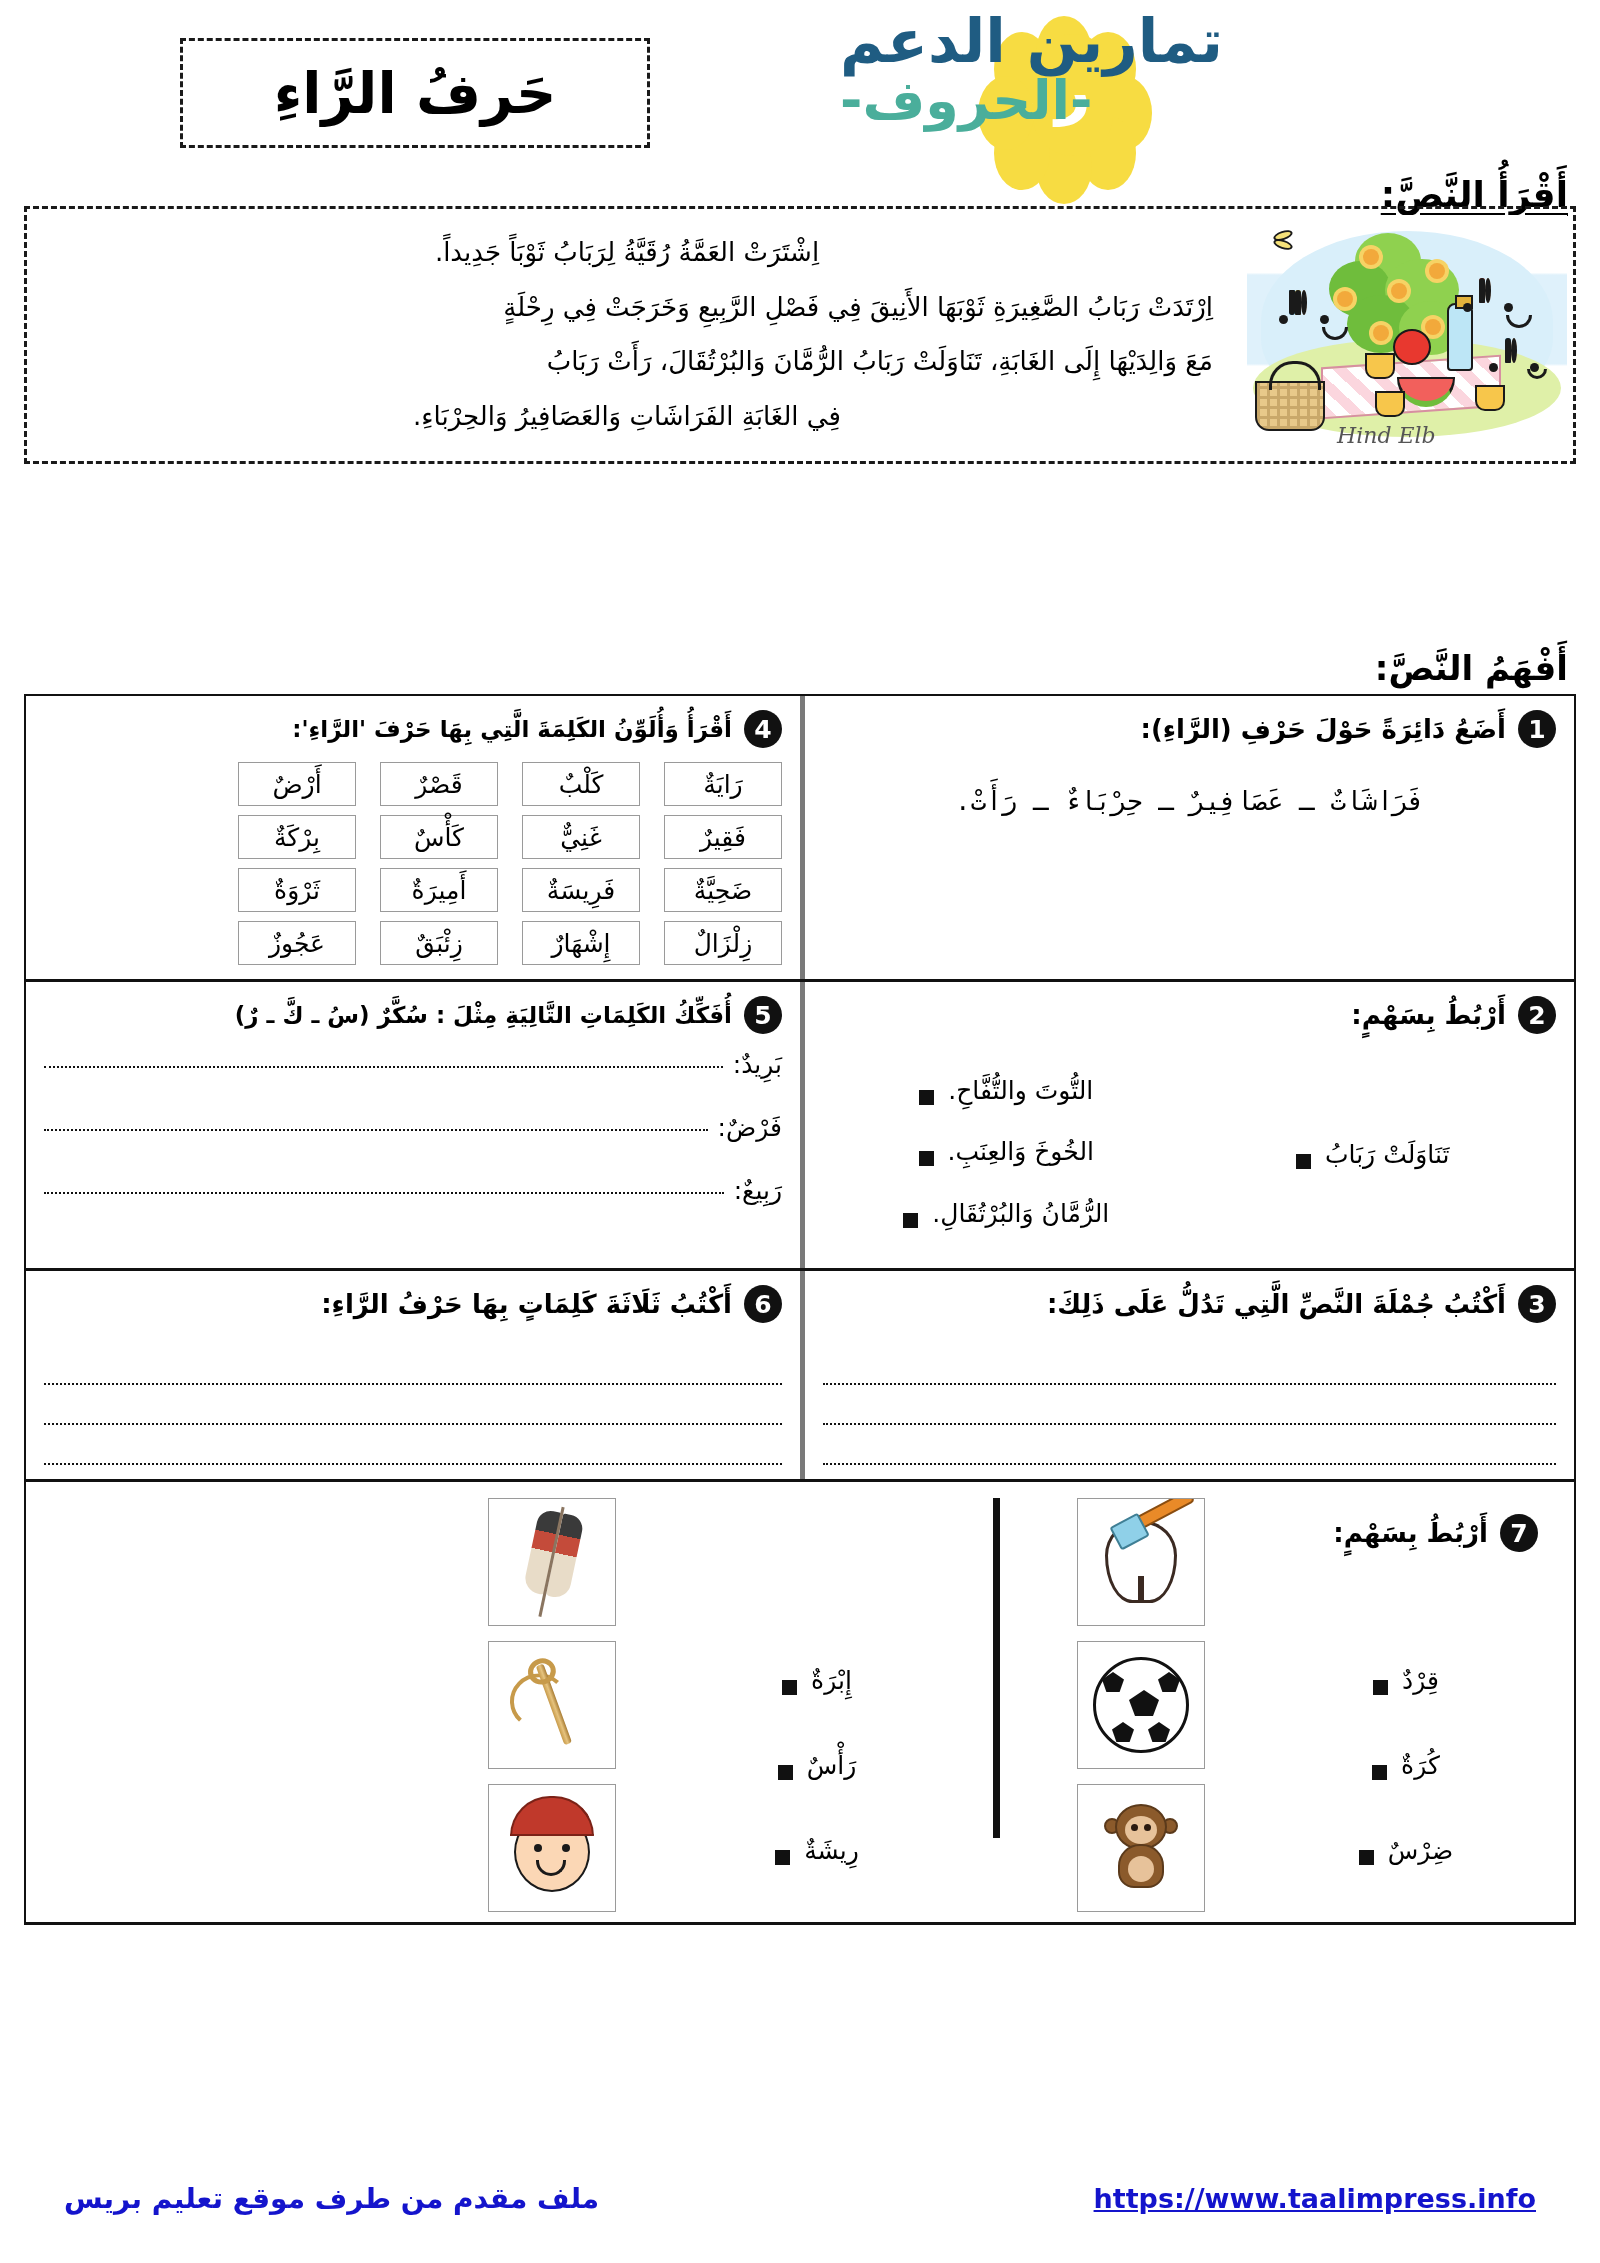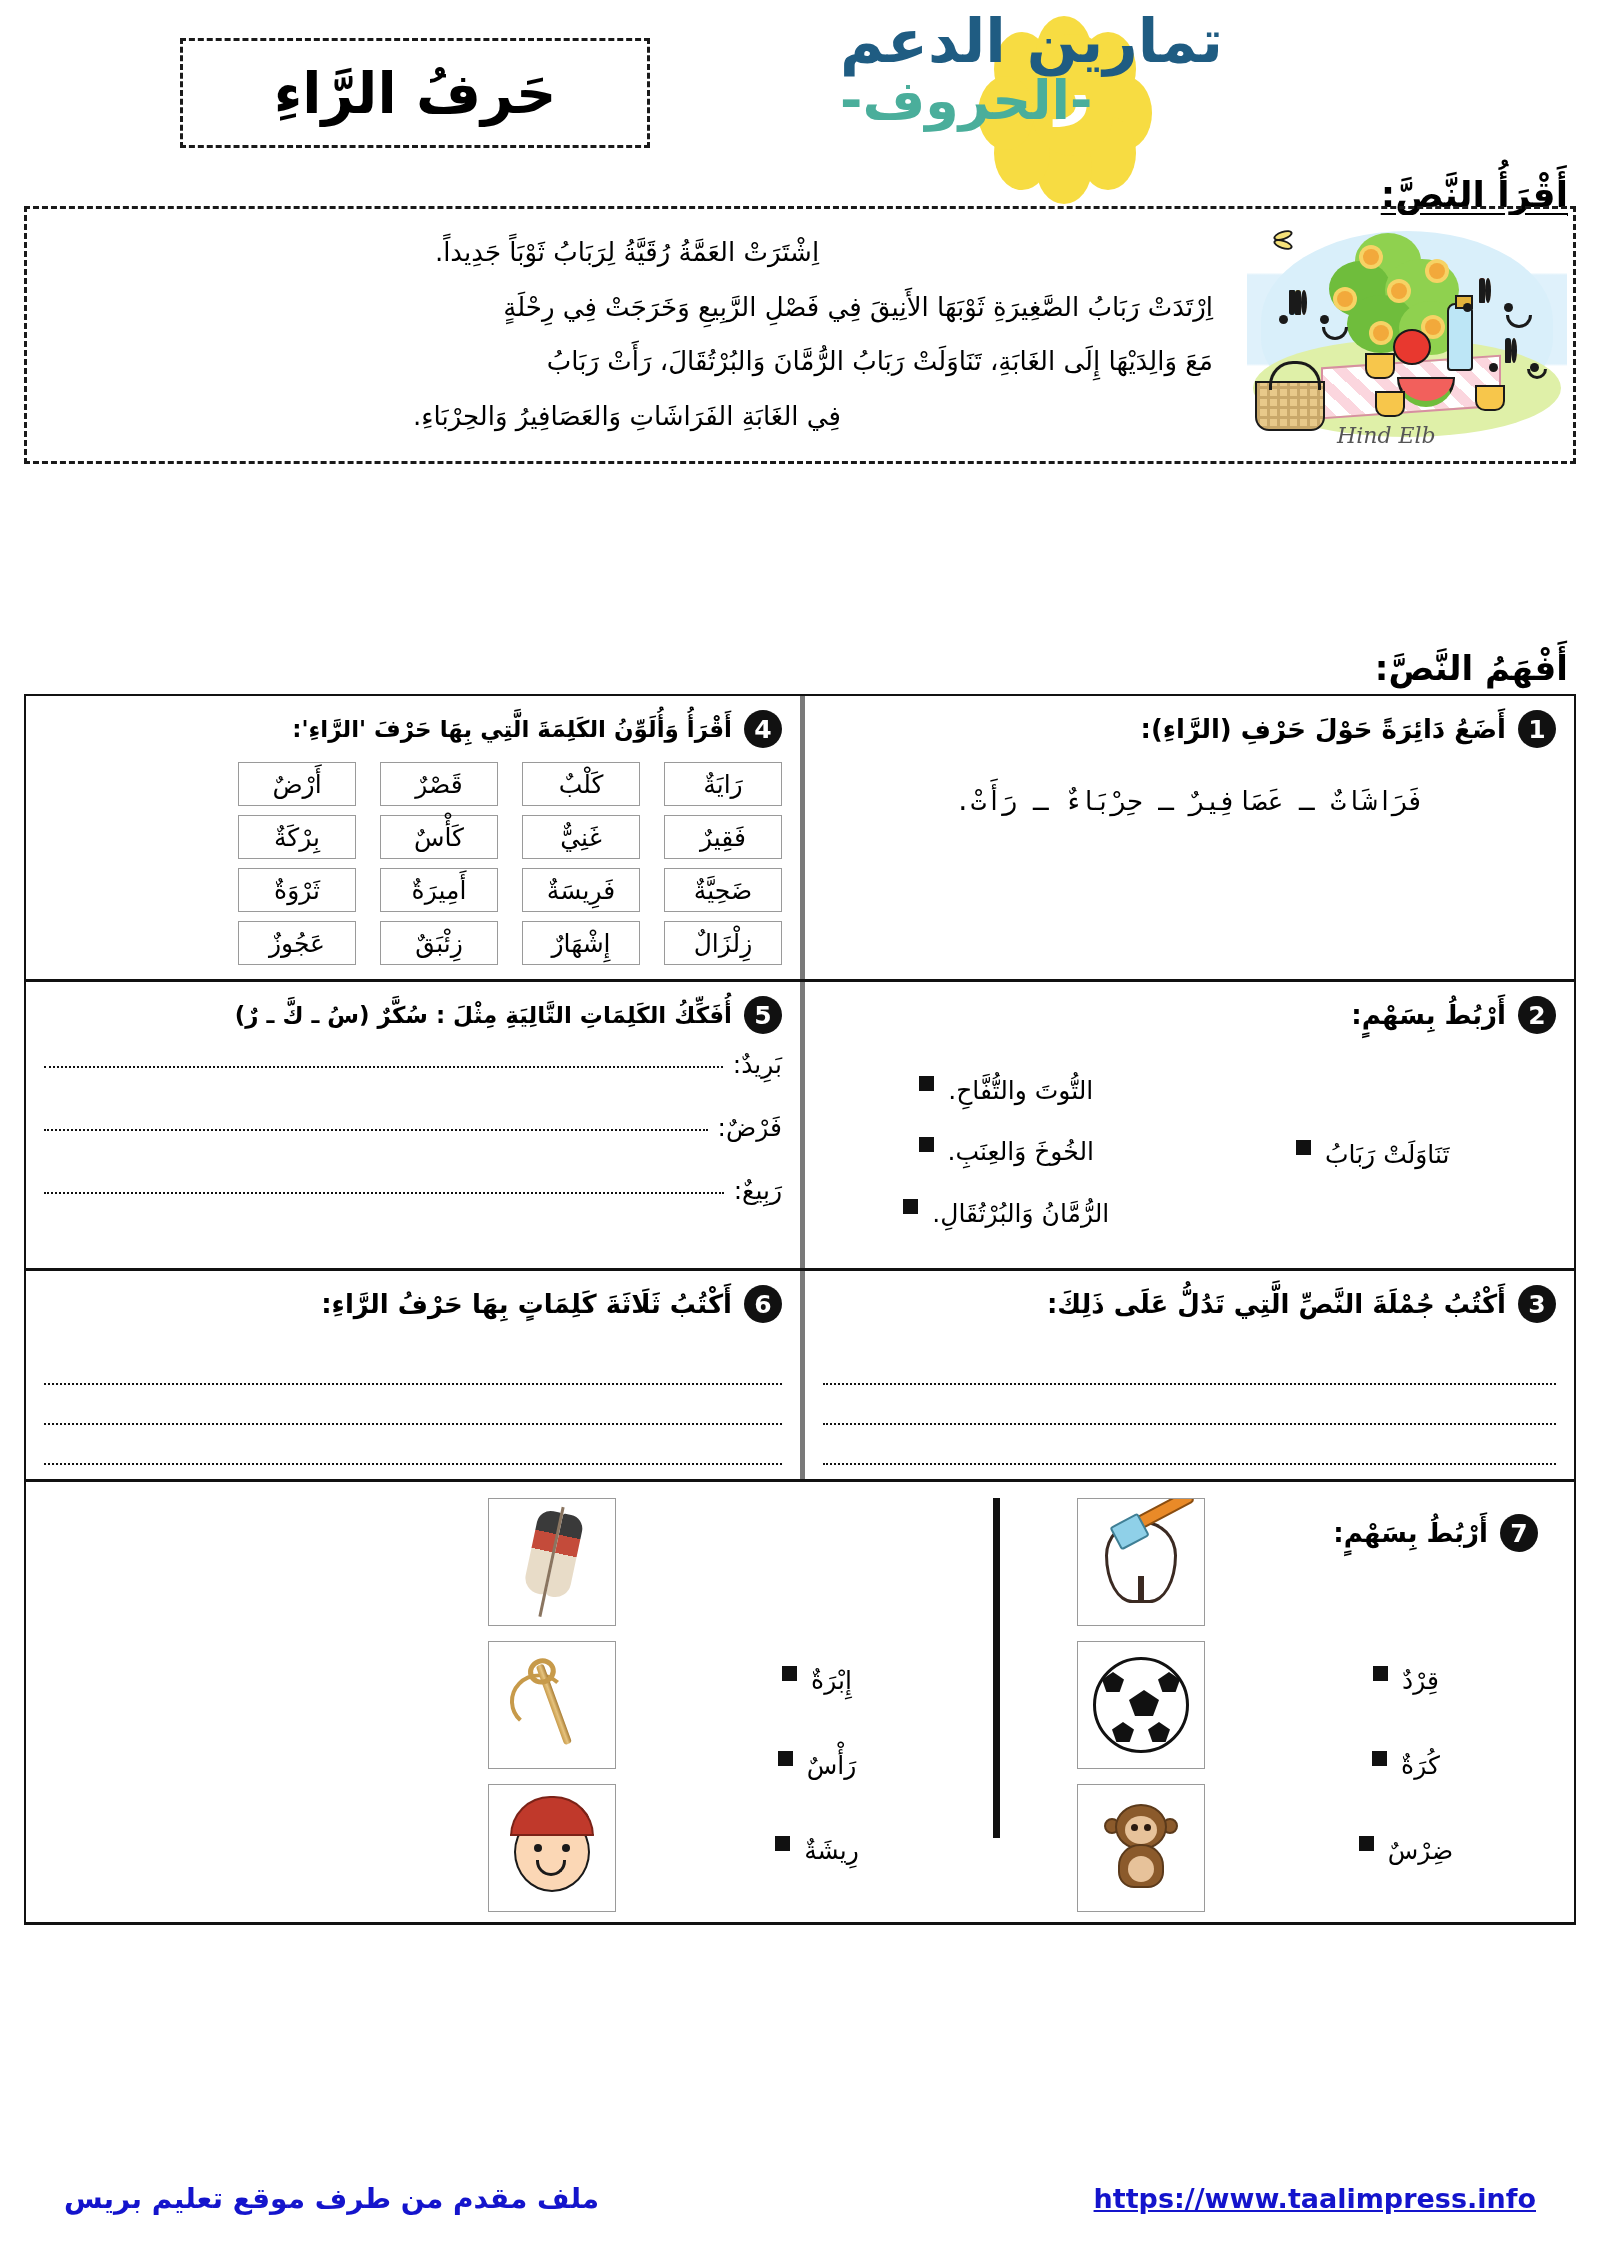--- a/index.html
+++ b/index.html
@@ -158,21 +158,21 @@
     width:118px; height:44px; border:1.5px solid #9a9a9a;
     display:flex; align-items:center; justify-content:center;
     font-size:25px; background:#fff;
   }
 
   
   .link-area { display:flex; flex-direction:row; margin-top:20px; min-height:200px; }
   .link-col { width:50%; display:flex; flex-direction:column; }
   .link-col.rightc { justify-content:center; align-items:center; }
   .link-col.leftc { justify-content:space-around; align-items:center; padding:6px 0 10px; }
-  .link-item { display:flex; flex-direction:row; align-items:flex-start; gap:14px; font-size:25px; }
+  .link-item { display:flex; flex-direction:row; align-items:flex-end; gap:14px; font-size:25px; }
   .sq { width:15px; height:15px; background:#111; display:inline-block; }
 
   
   .blank-list { margin-top:16px; }
   .blank-row { display:flex; flex-direction:row; gap:10px; margin-bottom:34px; }
   .blank-lbl { font-size:25px; white-space:nowrap; }
   .dots { flex:1; border-bottom:2.5px dotted #111; height:18px; }
 
   
   .wlines { margin-top:22px; }

